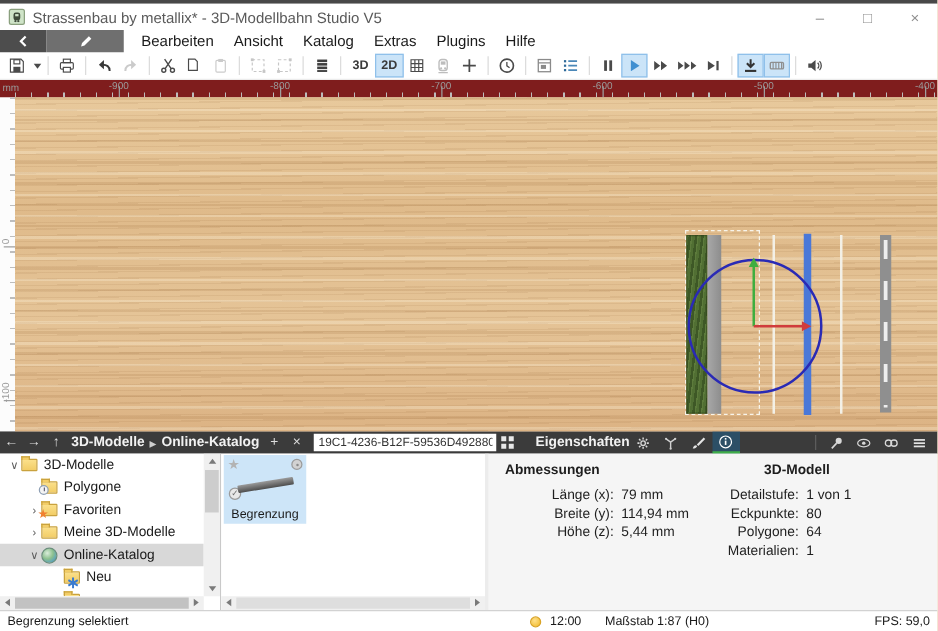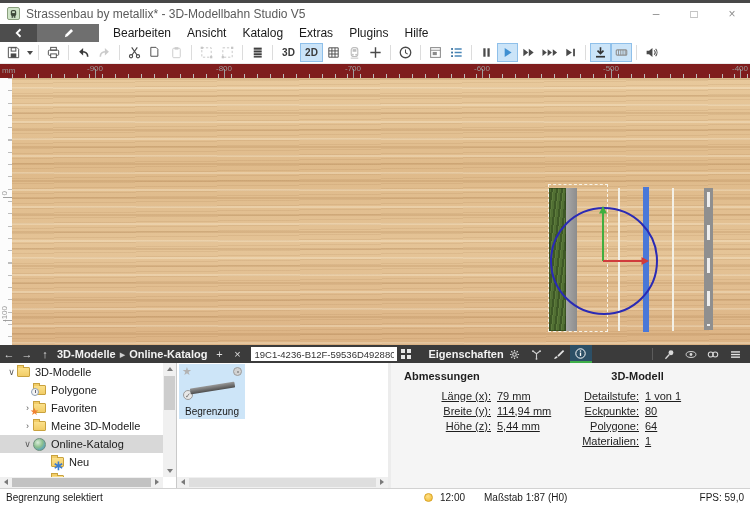--- a/index.html
+++ b/index.html
@@ -108,21 +108,21 @@
     background:linear-gradient(180deg,#9a9a9a,#4d4d4d); border-radius:1px; }
   .tile-label { position:absolute; left:0; right:0; bottom:2px; text-align:center; font-size:10px; color:#1a1a1a; }
 
   .props-panel { flex:1; background:#f5f5f5; position:relative; font-size:11px; color:#1e1e1e; }
   .pgroup { position:absolute; top:7px; }
   .pgroup1 { left:12px; }
   .pgroup2 { left:160px; }
   .pgroup h4 { font-size:11px; font-weight:bold; margin-bottom:6px; }
   .pgroup1 h4 { margin-left:1px; }
   .pgroup2 h4 { margin-left:43px;text-align:center; }
-  .prow { display:flex; height:15px; align-items:center;text-decoration:underline; }
+  .prow { display:flex; height:15px; align-items:center; }
   .plabel { width:88px; text-align:right; }
   .pvalue { margin-left:6px; }
   .content-id { position:absolute; left:12px; top:104px; color:#a3a3a3; }
   .content-id span { margin-right:6px; }
 
   
   .vsb { position:absolute; right:0; top:0; width:13px; bottom:11px; background:#f0f0f0; }
   .hsb { position:absolute; left:0; right:0; bottom:0; height:11px; background:#f0f0f0; }
   .tree-panel .hsb { right:0; }
   .sb-arrow { position:absolute; width:0; height:0; }

